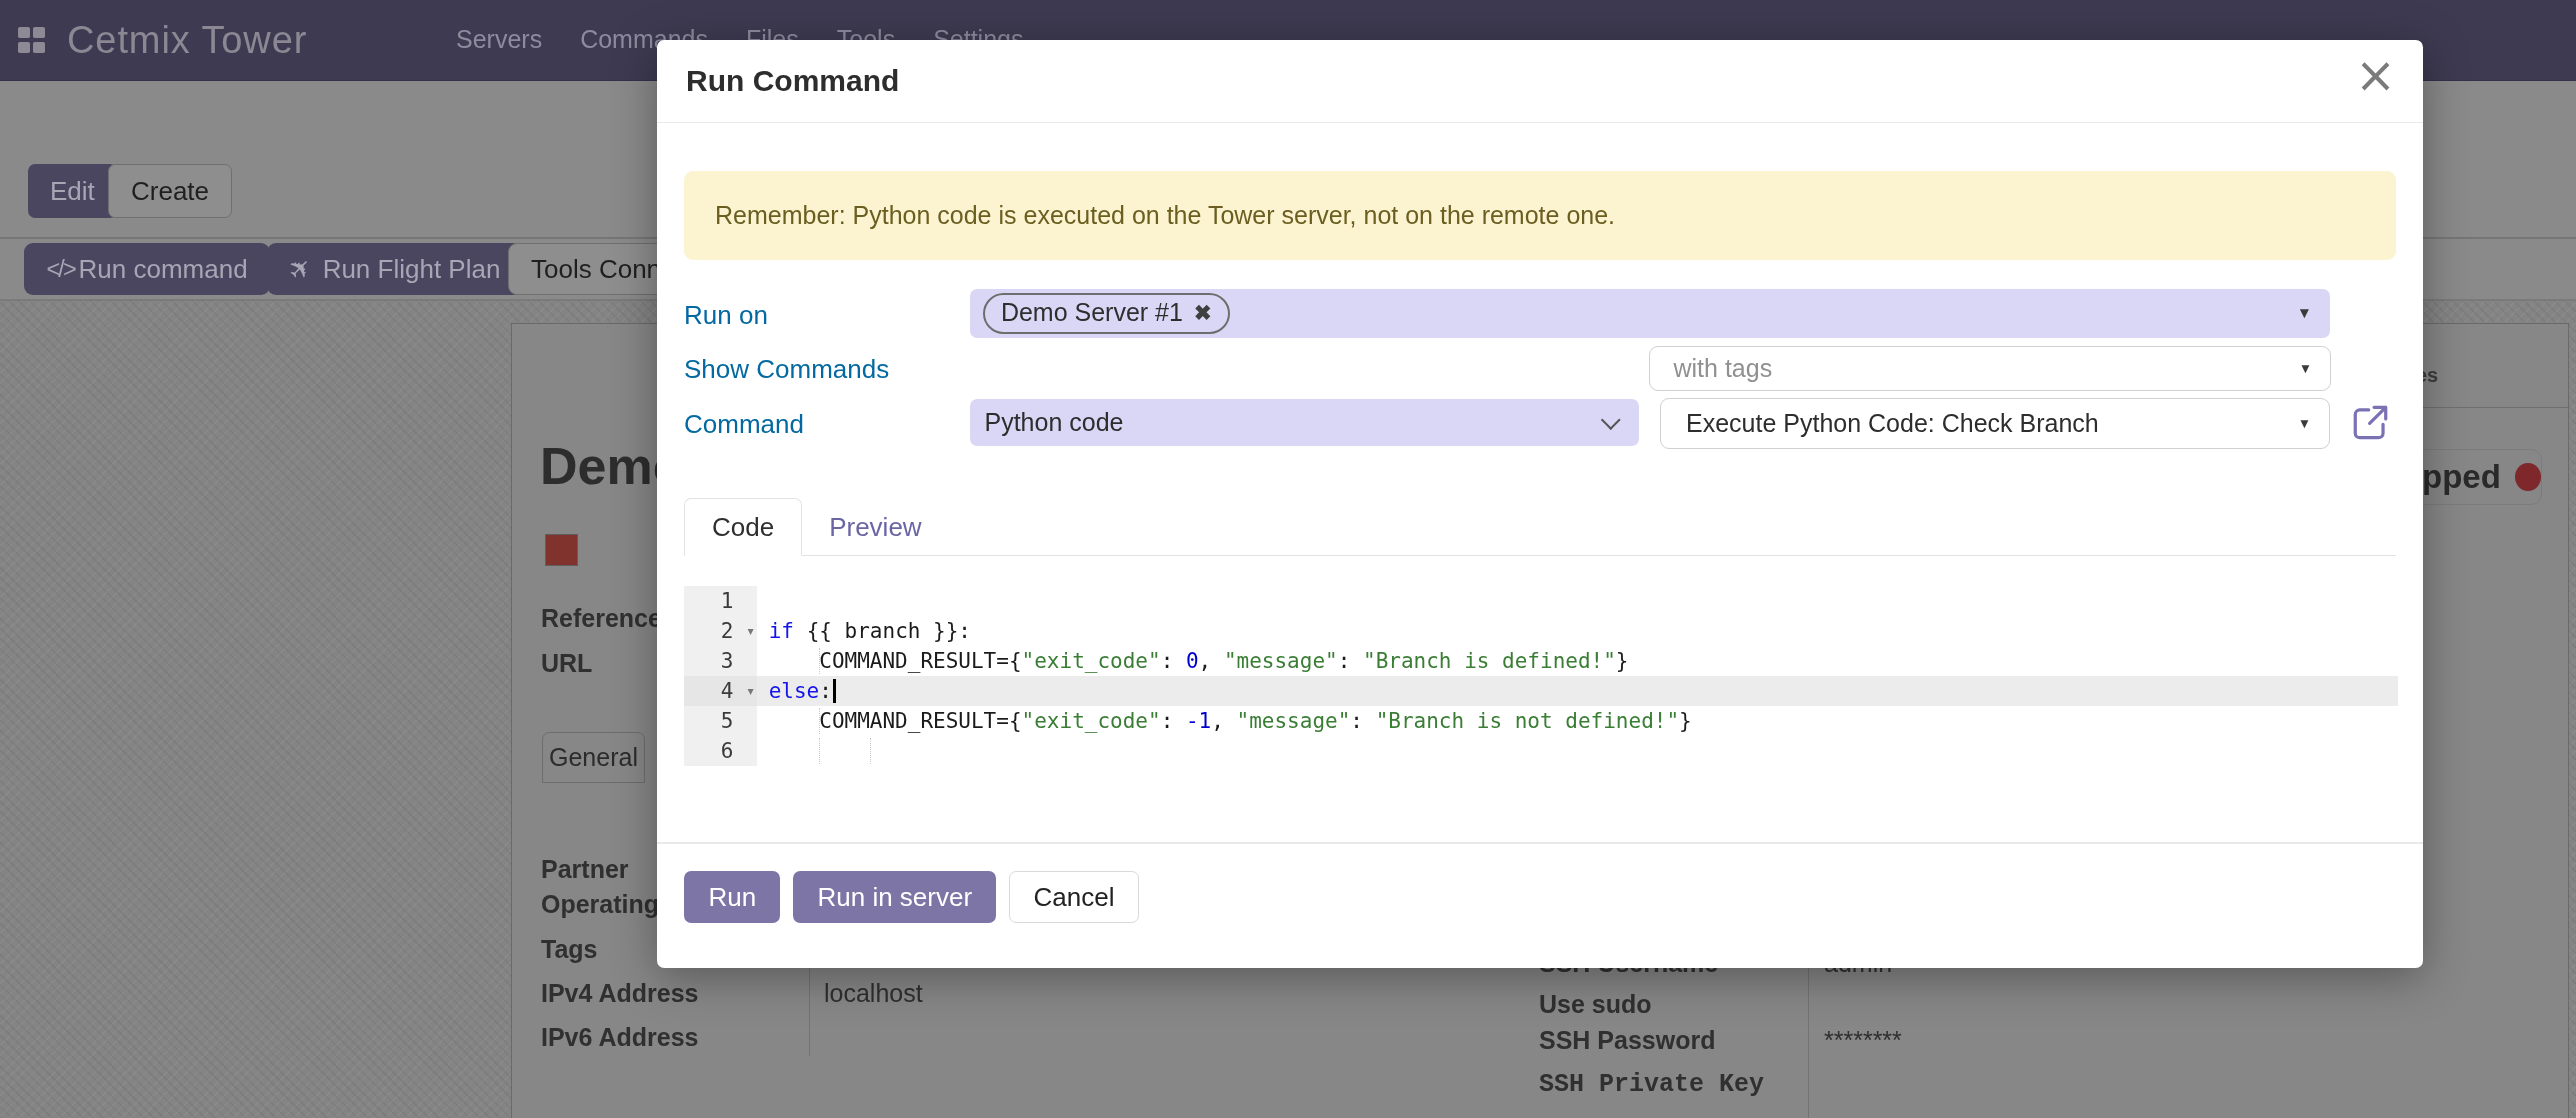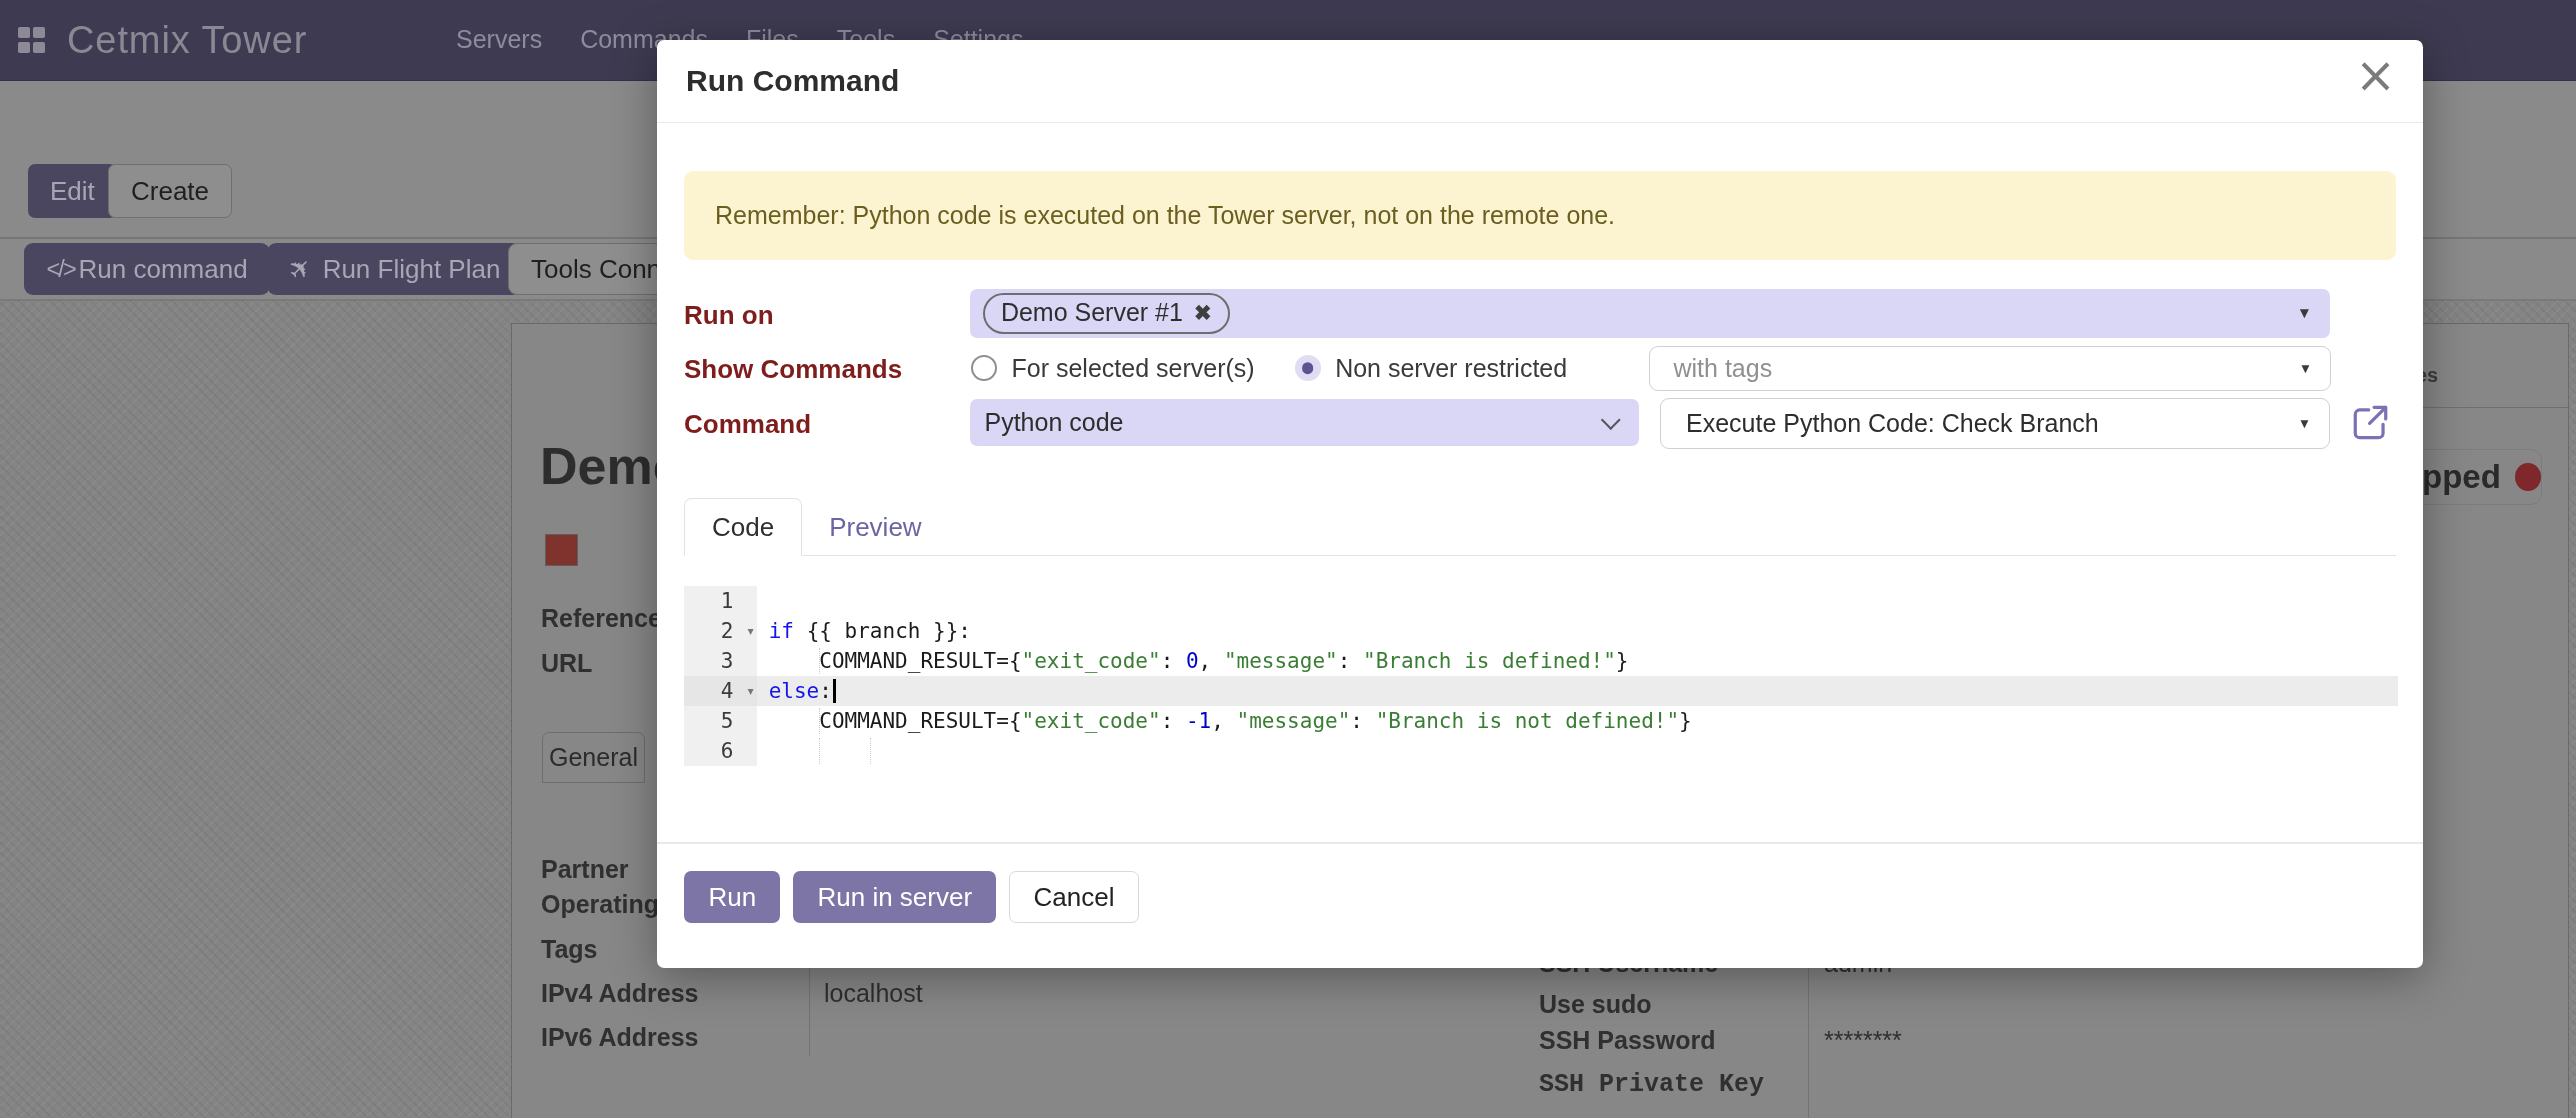--- a/index.html
+++ b/index.html
@@ -55,21 +55,21 @@
   .modal { position:absolute; left:657px; top:40px; width:1766px; height:928px; background:#ffffff;
     border-radius:7.2px; box-shadow:0 9px 45px rgba(0,0,0,0.35); z-index:10; }
   .modal-header { position:absolute; left:0; top:0; right:0; height:83px; border-bottom:1.8px solid #e9e9e9;
     display:flex; align-items:center; }
   .modal-title { margin-left:29px; font-size:30px; font-weight:bold; color:#2d2d2d; }
   .modal-close { position:absolute; right:27px; top:7.2px; font-size:49px; color:#7b7b7b; cursor:pointer;
     font-family:"DejaVu Sans", sans-serif; }
   .alert { position:absolute; left:27px; right:27px; top:131px; height:89px; background:#fcf3d0;
     border-radius:9px; display:flex; align-items:center; }
   .alert-text { margin-left:31px; font-size:25px; color:#6a5e20; }
-  .mlabel { position:absolute; left:27px; font-size:26px; font-weight:bold; color:#7f1d1d; white-space:nowrap; }
+  .mlabel { position:absolute; left:27px; font-size:26px; font-weight:normal; color:#0369a1; white-space:nowrap; }
   .field-lav { position:absolute; background:#dad7f6; border-radius:7.2px; display:flex; align-items:center; }
   .field-out { position:absolute; background:#ffffff; border:1.8px solid #d0d0d0; border-radius:9px;
     display:flex; align-items:center; }
   .caret-solid { position:absolute; right:18px; top:50%; transform:translateY(-54%); font-size:15.4px; color:#3a3a3a; }
   .caret-thin { position:absolute; right:22px; top:50%; width:13.5px; height:13.5px;
     border-right:2.7px solid #555; border-bottom:2.7px solid #555; transform:translateY(-75%) rotate(45deg); }
   .tag-chip { margin-left:12.6px; display:inline-flex; align-items:center; border:2.7px solid #6d6d6d;
     border-radius:902px; padding:2.7px 16.3px 4.5px 16.3px; font-size:25px; color:#2e2e2e; background:#dad7f6; }
   .tag-x { margin-left:11px; font-size:21px; color:#3f3f3f; font-weight:bold; cursor:pointer; }
   .radio-row { position:absolute; left:314px; top:308px; height:40px; display:flex; align-items:center; gap:40px; }
@@ -199,30 +199,20 @@
     <div class="mlabel" style="top:260px;">Run on</div>
     <div class="field-lav" style="left:313px; top:249px; width:1360px; height:49px;">
       <span class="tag-chip">
         <span>Demo Server #1</span>
         <span class="tag-x">✖</span>
       </span>
       <span class="caret-solid">▼</span>
     </div>
 
     <div class="mlabel" style="top:314px;">Show Commands</div>
-    <div class="radio-row" id="radio-row">
-        <span class="radio-opt">
-          <span class="radio-circle"></span>
-          <span>For selected server(s)</span>
-        </span>
-        <span class="radio-opt">
-          <span class="radio-circle sel"></span>
-          <span>Non server restricted</span>
-        </span>
-      </div>
     <div class="field-out" style="left:992px; top:306px; width:682px; height:45px;">
       <span class="ph-text" style="margin-left:23.5px;">with tags</span>
       <span class="caret-solid" style="font-size:13.5px;">▼</span>
     </div>
 
     <div class="mlabel" style="top:369px;">Command</div>
     <div class="field-lav" style="left:313px; top:359px; width:669px; height:47px;">
       <span class="sel-text" style="margin-left:14.5px;">Python code</span>
       <span class="caret-thin"></span>
     </div>

